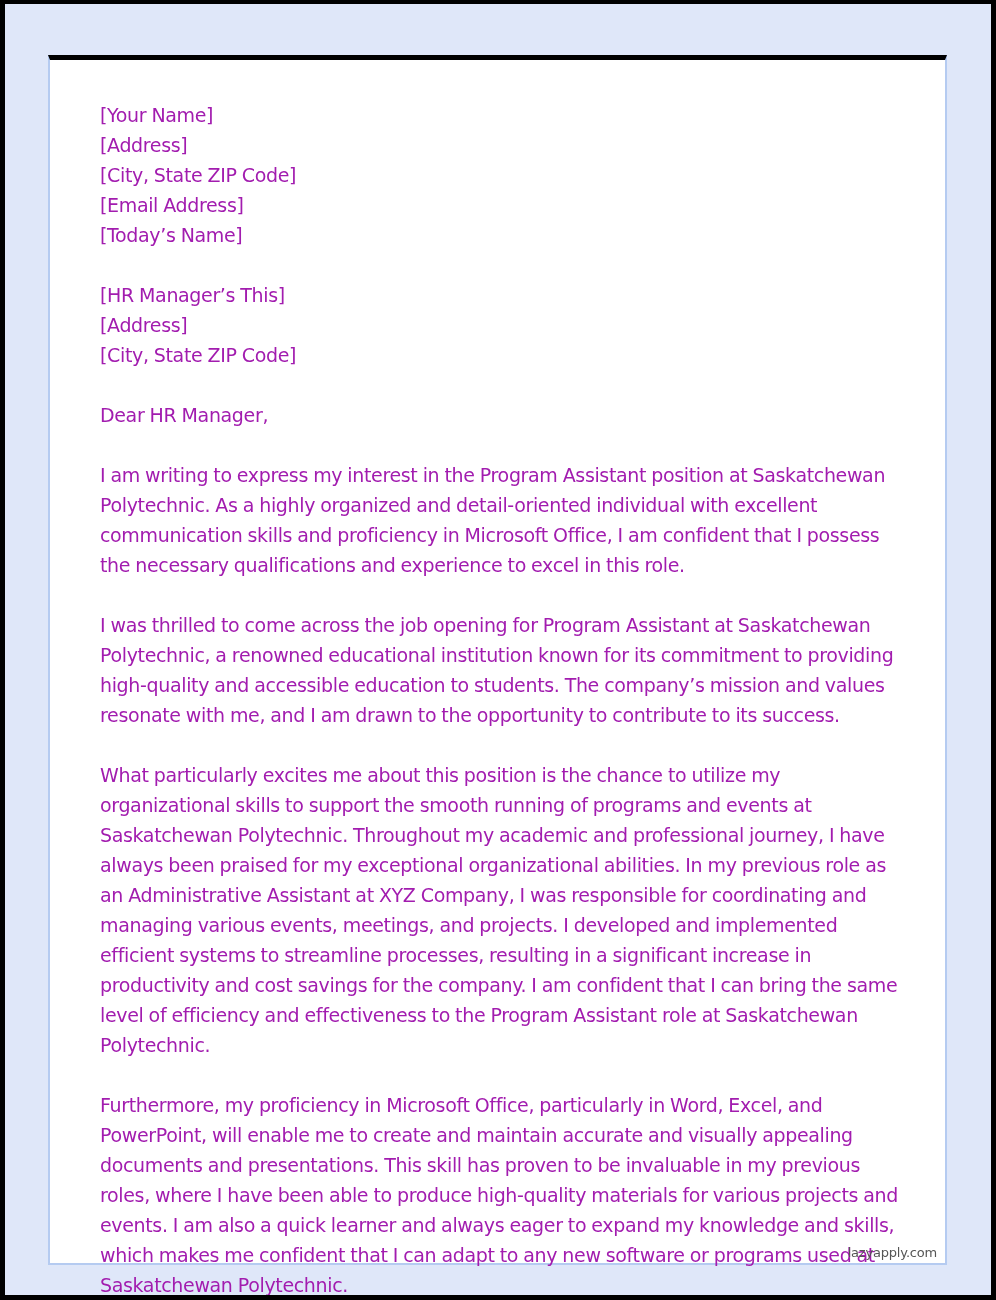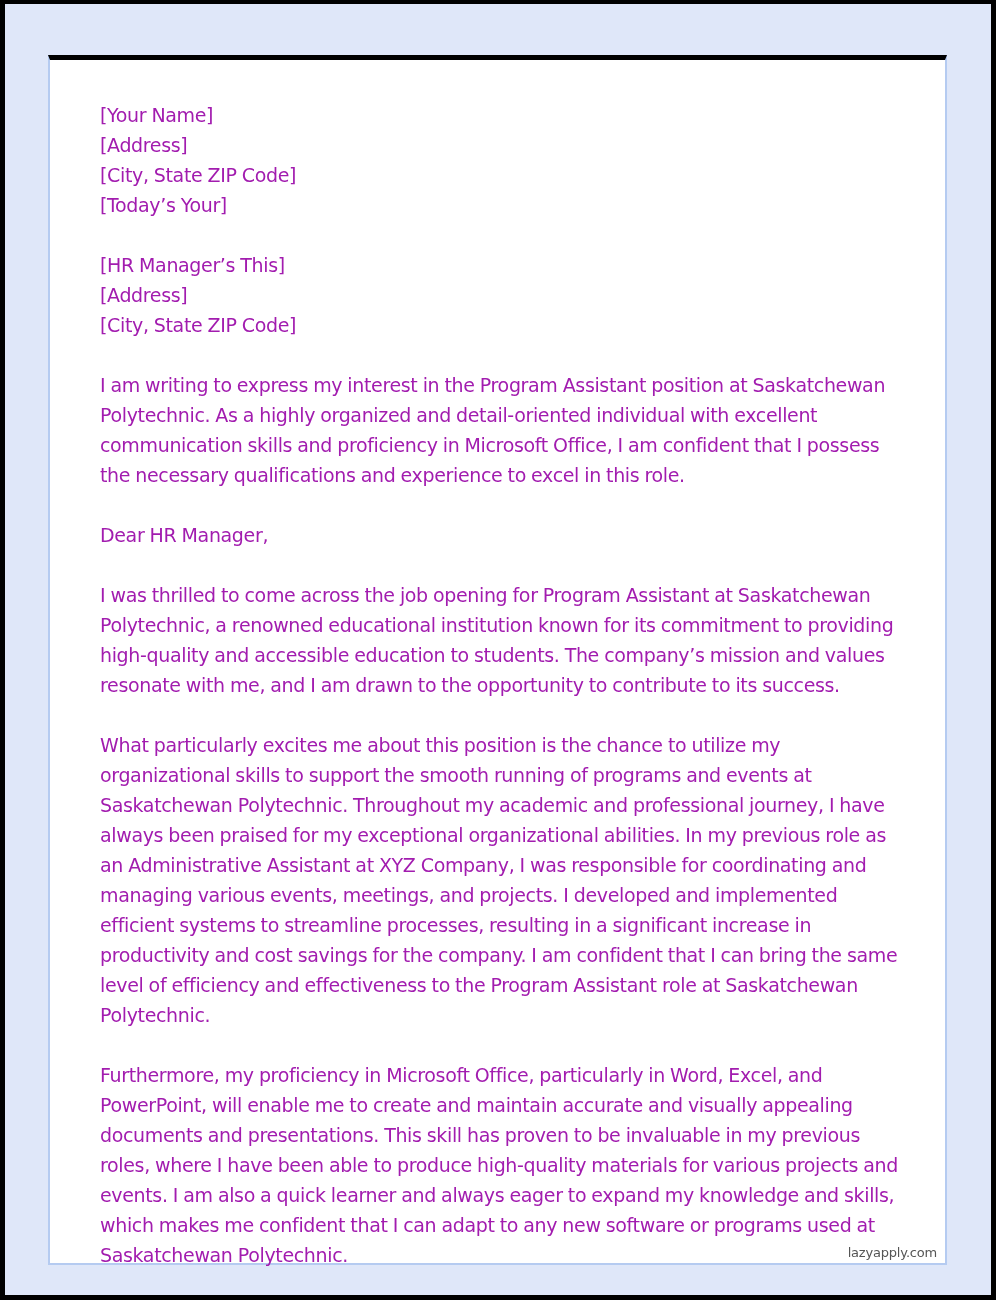--- a/index.html
+++ b/index.html
@@ -87,32 +87,33 @@
 
   <div class="title">AKHIL KANUBHAI VADADORIYA</div>
 
   <div class="card"></div>
 
   <div class="letter">
     <div class="block">
       <span class="line">[Your Name]</span>
       <span class="line">[Address]</span>
       <span class="line">[City, State ZIP Code]</span>
-      <span class="line">[Today’s Your]</span>
+      <span class="line">[Email Address]</span>
+      <span class="line">[Today’s Name]</span>
     </div>
 
     <div class="block">
       <span class="line">[HR Manager’s This]</span>
       <span class="line">[Address]</span>
       <span class="line">[City, State ZIP Code]</span>
     </div>
 
+    <p>Dear HR Manager,</p>
+
     <p>I am writing to express my interest in the Program Assistant position at Saskatchewan Polytechnic. As a highly organized and detail-oriented individual with excellent communication skills and proficiency in Microsoft Office, I am confident that I possess the necessary qualifications and experience to excel in this role.</p>
-
-    <p>Dear HR Manager,</p>
     <p>I was thrilled to come across the job opening for Program Assistant at Saskatchewan Polytechnic, a renowned educational institution known for its commitment to providing high-quality and accessible education to students. The company’s mission and values resonate with me, and I am drawn to the opportunity to contribute to its success.</p>
     <p>What particularly excites me about this position is the chance to utilize my organizational skills to support the smooth running of programs and events at Saskatchewan Polytechnic. Throughout my academic and professional journey, I have always been praised for my exceptional organizational abilities. In my previous role as an Administrative Assistant at XYZ Company, I was responsible for coordinating and managing various events, meetings, and projects. I developed and implemented efficient systems to streamline processes, resulting in a significant increase in productivity and cost savings for the company. I am confident that I can bring the same level of efficiency and effectiveness to the Program Assistant role at Saskatchewan Polytechnic.</p>
     <p>Furthermore, my proficiency in Microsoft Office, particularly in Word, Excel, and PowerPoint, will enable me to create and maintain accurate and visually appealing documents and presentations. This skill has proven to be invaluable in my previous roles, where I have been able to produce high-quality materials for various projects and events. I am also a quick learner and always eager to expand my knowledge and skills, which makes me confident that I can adapt to any new software or programs used at Saskatchewan Polytechnic.</p>
   </div>
 
   <div class="watermark">lazyapply.com</div>
 
 </div>
 
 </body></html>

